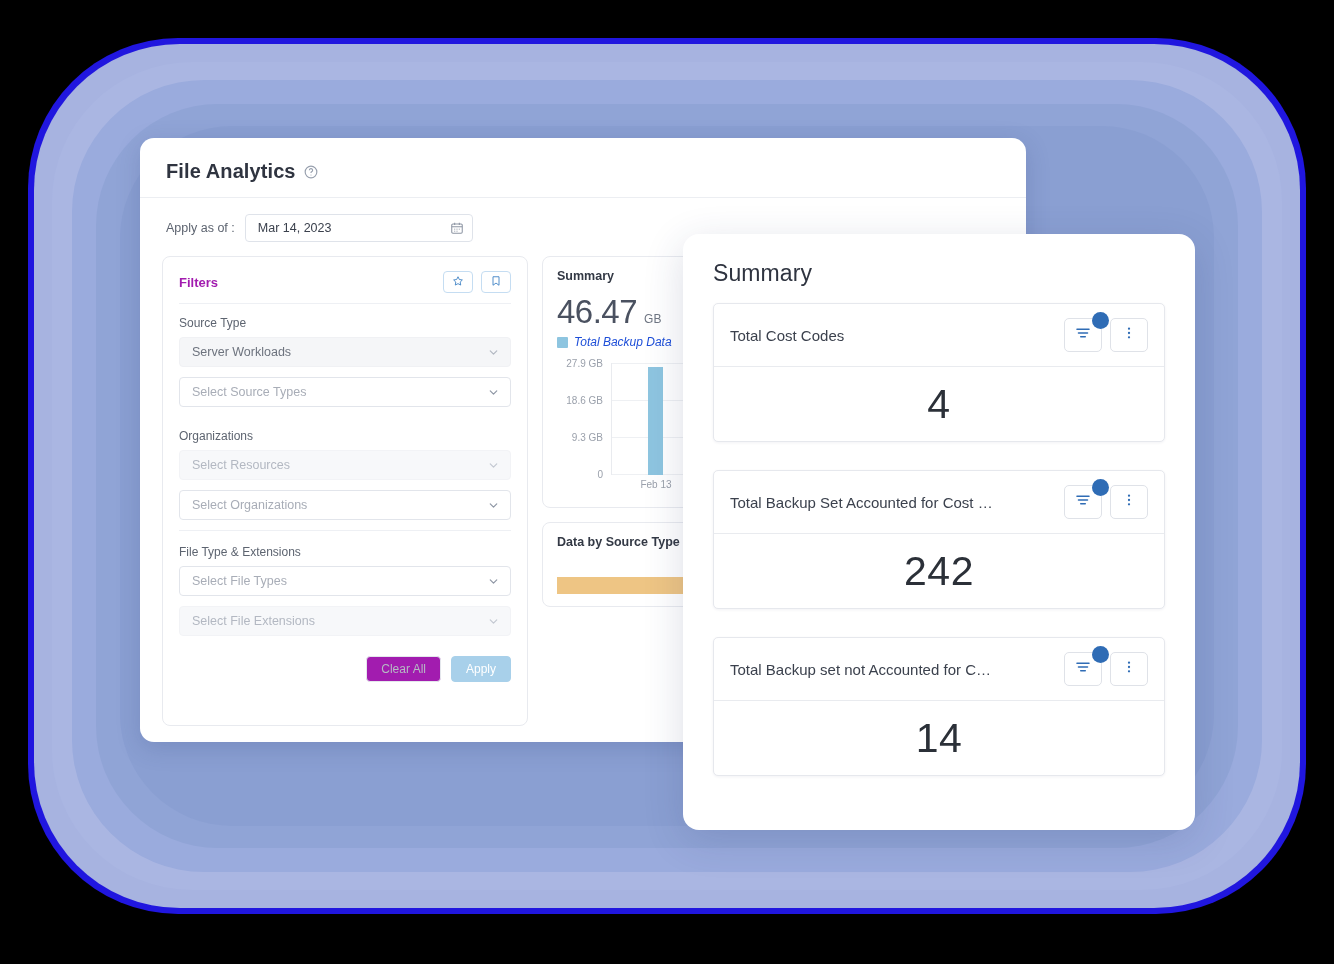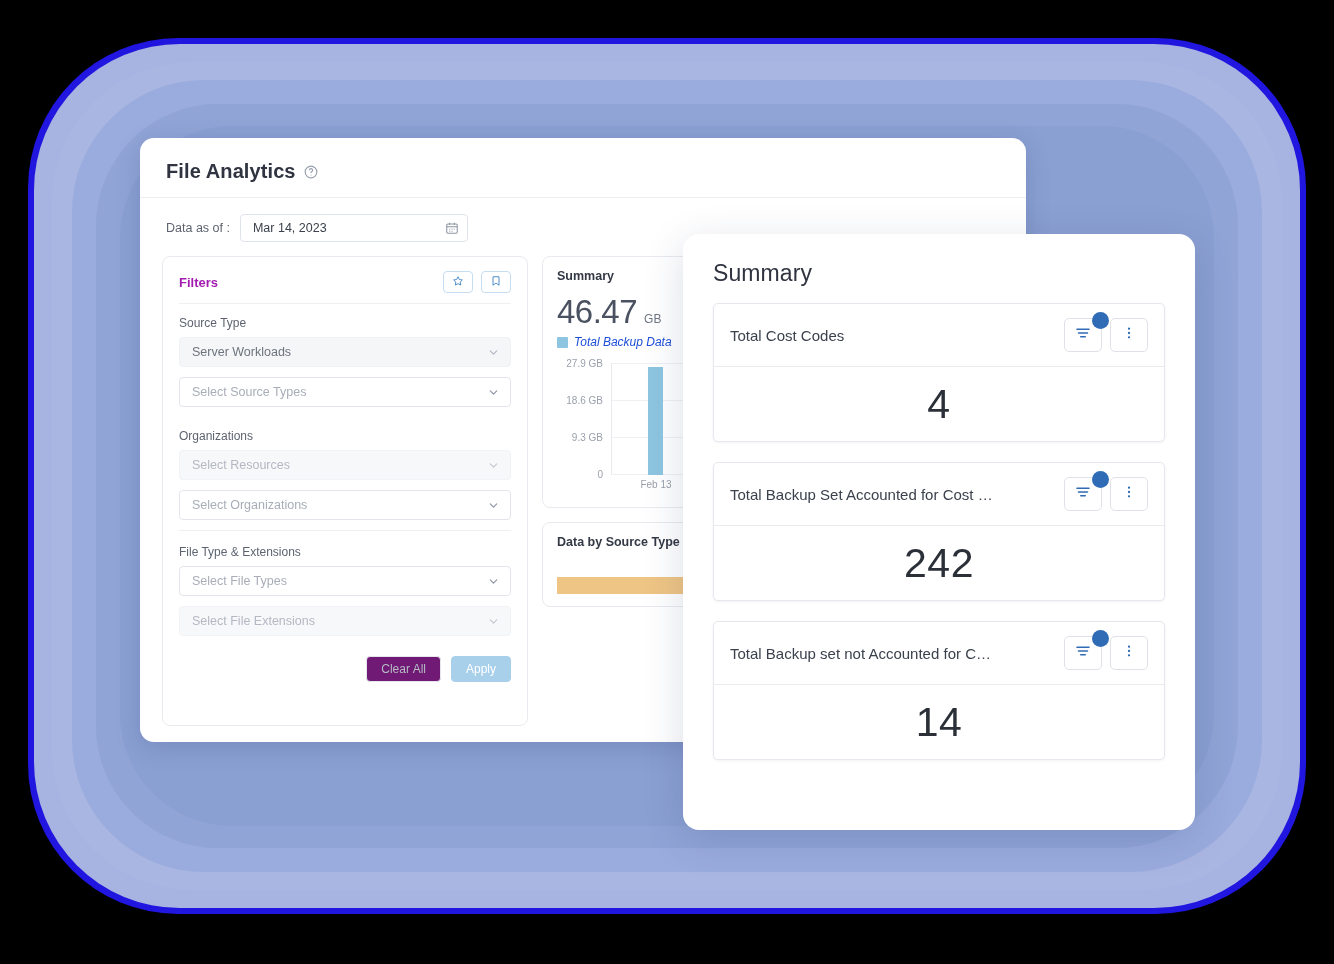--- a/index.html
+++ b/index.html
@@ -170,21 +170,21 @@
   .btn {
     height: 26px;
     border-radius: 4px;
     font-size: 12px;
     display: flex;
     align-items: center;
     justify-content: center;
     padding: 0 14px;
   }
   .btn-secondary {
-    background: #701a75;
+    background: #a21caf;
     border: 1px solid #e4e7ec;
     color: #b5bac3;
   }
   .btn-primary {
     background: #a8d0ea;
     border: 1px solid #a8d0ea;
     color: #ffffff;
   }
 
   
@@ -301,21 +301,21 @@
     color: #2f3440;
     letter-spacing: 0.1px;
     margin-bottom: 16px;
   }
 
   .metric-card {
     border: 1px solid #e6e8ed;
     border-radius: 5px;
     background: #ffffff;
     box-shadow: 0 1px 3px rgba(30,40,80,0.06);
-    margin-bottom: 20px;
+    margin-bottom: 28px;
   }
   .metric-head {
     display: flex;
     align-items: center;
     justify-content: space-between;
     padding: 14px 16px;
     border-bottom: 1px solid #e9ebef;
     gap: 10px;
   }
   .metric-label {
@@ -375,21 +375,21 @@
         <svg width="14" height="14" viewBox="0 0 24 24" fill="none" stroke="currentColor" stroke-width="2">
           <circle cx="12" cy="12" r="10"></circle>
           <path d="M9.2 9a2.8 2.8 0 1 1 3.8 2.6c-.7.3-1 .9-1 1.6v.3"></path>
           <circle cx="12" cy="17.2" r="0.9" fill="currentColor" stroke="none"></circle>
         </svg>
       </span>
     </div>
     <div class="title-divider"></div>
 
     <div class="date-row">
-      <span class="date-label">Data as of :</span>
+      <span class="date-label">Apply as of :</span>
       <div class="date-field">
         <span class="date-value">Mar 14, 2023</span>
         <span class="cal-icon">
           <svg width="14" height="14" viewBox="0 0 24 24" fill="none" stroke="currentColor" stroke-width="1.8">
             <rect x="3" y="5" width="18" height="16" rx="2"></rect>
             <path d="M3 10h18M8 3v4M16 3v4"></path>
             <path d="M7 14h2M11 14h2M15 14h2M7 17.5h2M11 17.5h2" stroke-width="1.4"></path>
           </svg>
         </span>
       </div>

